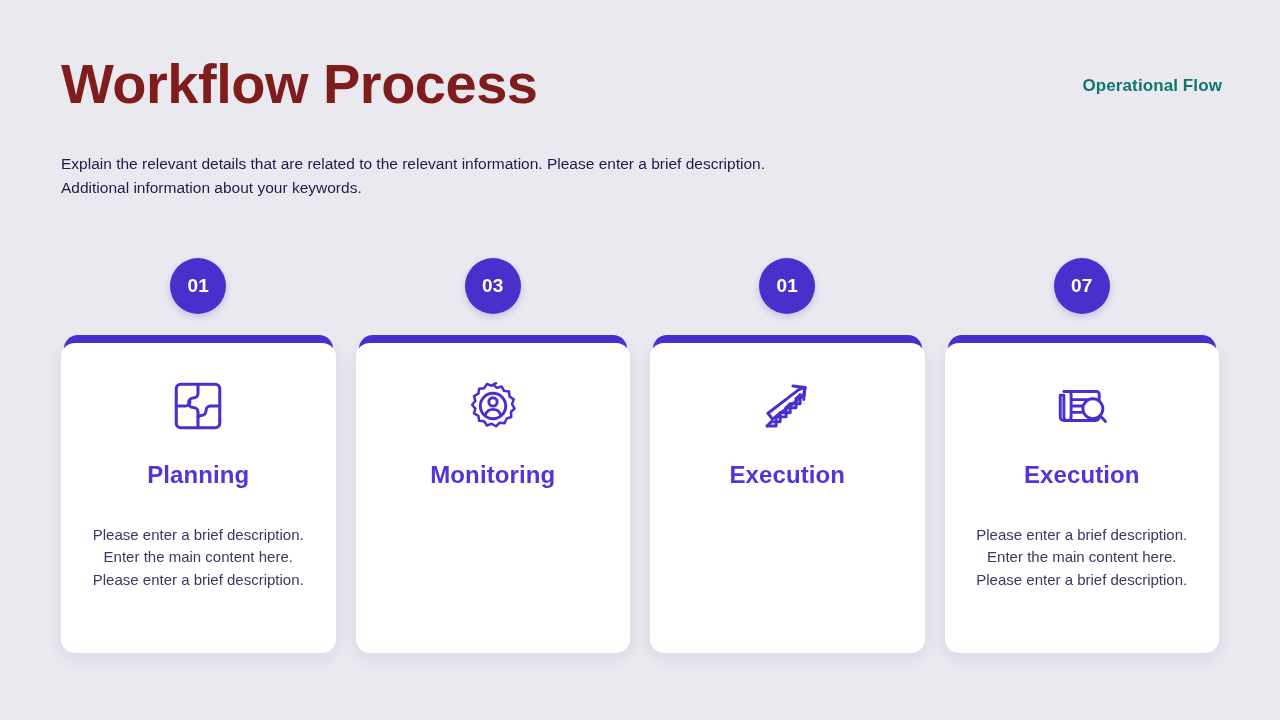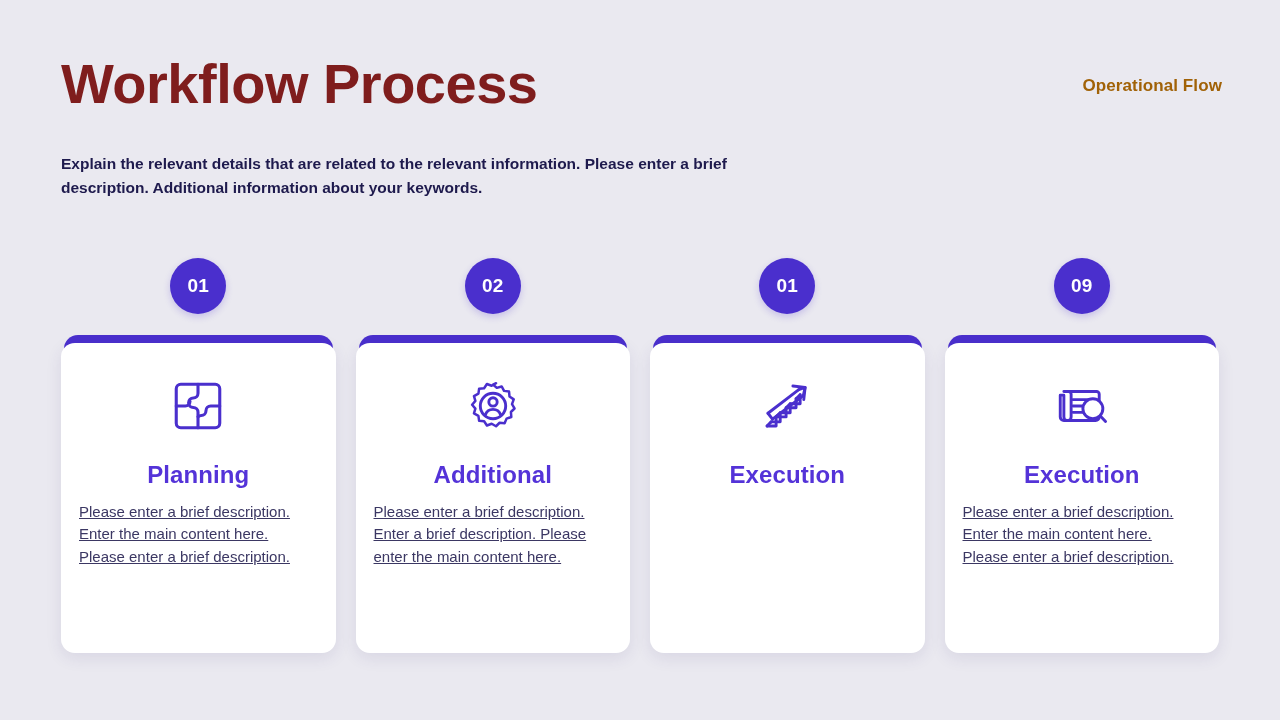--- a/index.html
+++ b/index.html
@@ -12,26 +12,26 @@
   .slide { position:relative; width:1280px; height:720px; background:#eae9f0; }
 
   
   .page-title {
     position:absolute; left:61px; top:53px;
     font-size:56px; font-weight:700; letter-spacing:-0.5px;
     color:#7f1d1d; line-height:1.1; white-space:nowrap;
   }
   .eyebrow {
     position:absolute; right:58px; top:76px;
-    font-size:17px; font-weight:600; color:#a16207;
+    font-size:17px; font-weight:600; color:#0f766e;
     letter-spacing:0.1px; white-space:nowrap;
   }
   .subtitle {
     position:absolute; left:61px; top:152px; width:740px;
-    font-size:15.5px; line-height:1.55; color:#1e1a4d; font-weight:700;
+    font-size:15.5px; line-height:1.55; color:#1e1a4d; font-weight:400;
   }
 
   
   .cards {
     position:absolute; left:61px; top:258px;
     width:1158px; height:400px;
     display:flex; gap:20px;
   }
   .card-col {
     flex:1 1 0; position:relative;
@@ -63,23 +63,23 @@
 
   .card-icon { width:58px; height:58px; display:block; margin-top:6px; }
   .card-icon svg { width:100%; height:100%; display:block; }
 
   .card-title {
     margin-top:26px;
     font-size:24px; font-weight:600; color:#5433d8;
     letter-spacing:0.1px; text-align:center; line-height:1.15;
   }
   .card-body {
-    margin-top:12px;
+    margin-top:35px;
     font-size:15px; line-height:1.52; color:#3b3763;
-    font-weight:400;text-decoration:underline;
+    text-align:center; font-weight:400;
   }
 </style>
 </head>
 <body>
 
 <div class="slide">
 
   <div class="page-title">Workflow Process</div>
   <div class="eyebrow">Operational Flow</div>
   <div class="subtitle">Explain the relevant details that are related to the relevant information. Please enter a brief description. Additional information about your keywords.</div>
@@ -99,34 +99,33 @@
               <path d="M56 32 H46 a5.2 5.2 0 0 0 -5.2 5.2 5.2 5.2 0 0 1 -5.2 5.2 5.2 5.2 0 0 0 -3.6 1.5"></path>
             </svg>
           </span>
           <div class="card-title">Planning</div>
           <div class="card-body">Please enter a brief description. Enter the main content here. Please enter a brief description.</div>
         </div>
       </div>
     </div>
 
     <div class="card-col">
-      <div class="badge">02</div>
+      <div class="badge">03</div>
       <div class="card-wrap">
         <div class="accent-bar"></div>
         <div class="card">
           <span class="card-icon">
             <svg viewBox="0 0 64 64" fill="none" stroke="#4a2fcd" stroke-width="3.2" stroke-linecap="round" stroke-linejoin="round">
               <path d="M32 4.5 l4.9 4.2 6.2 -1.8 3.1 5.7 6.4 0.9 0.6 6.4 5.4 3.6 -2.2 6.1 3.2 5.6 -4.6 4.5 0.5 6.4 -6.1 2.1 -2.5 5.9 -6.4 -0.6 -4.6 4.5 -5.6 -3.2 -6.1 2.2 -3.6 -5.4 -6.4 -0.6 -0.9 -6.4 -5.7 -3.1 1.8 -6.2 -4.2 -4.9 4.2 -4.9 -1.8 -6.2 5.7 -3.1 0.9 -6.4 6.4 -0.6 3.6 -5.4 6.1 2.2 5.6 -3.2 z" transform="scale(0.86) translate(5.2,5.2)"></path>
               <circle cx="32" cy="32" r="14"></circle>
               <circle cx="32" cy="27.5" r="4.6"></circle>
               <path d="M23.6 41.5 a9 9 0 0 1 16.8 0"></path>
             </svg>
           </span>
-          <div class="card-title">Additional</div>
-          <div class="card-body">Please enter a brief description. Enter a brief description. Please enter the main content here.</div>
+          <div class="card-title">Monitoring</div>
         </div>
       </div>
     </div>
 
     <div class="card-col">
       <div class="badge">01</div>
       <div class="card-wrap">
         <div class="accent-bar"></div>
         <div class="card">
           <span class="card-icon">
@@ -140,21 +139,21 @@
               <path d="M38.5 10 L52 11.5 L50.5 25"></path>
               <path d="M45 14 L52 11.5 L50 20.5"></path>
             </svg>
           </span>
           <div class="card-title">Execution</div>
         </div>
       </div>
     </div>
 
     <div class="card-col">
-      <div class="badge">09</div>
+      <div class="badge">07</div>
       <div class="card-wrap">
         <div class="accent-bar"></div>
         <div class="card">
           <span class="card-icon">
             <svg viewBox="0 0 64 64" fill="none" stroke="#4a2fcd" stroke-width="3.2" stroke-linecap="round" stroke-linejoin="round">
               <path d="M8 20 h4 v24 a4 4 0 0 0 4 4 h-4 a4 4 0 0 1 -4 -4 z"></path>
               <path d="M12 16 h36 a3 3 0 0 1 3 3 v25 a4 4 0 0 1 -4 4 H16 a4 4 0 0 0 4 -4 V19 a3 3 0 0 0 -3 -3 z"></path>
               <path d="M22 25 h20 M22 32 h20 M22 39 h14"></path>
               <circle cx="44" cy="35" r="11" fill="#ffffff"></circle>
               <path d="M52.2 43 L58 49"></path>

